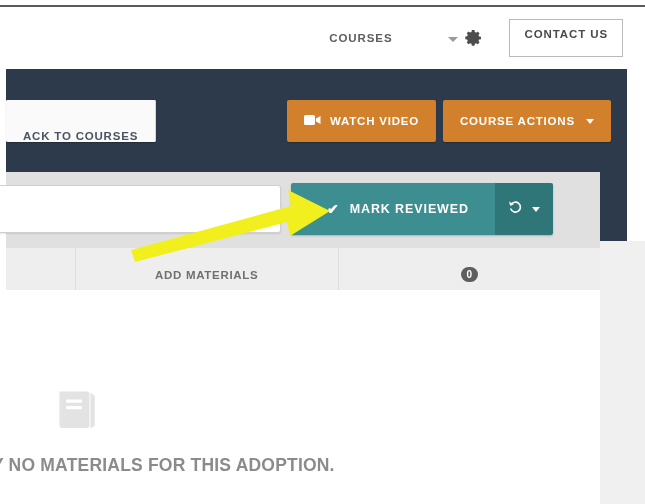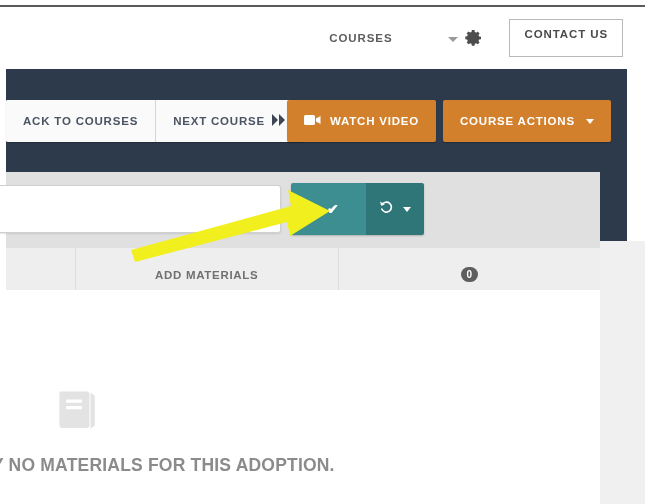--- a/index.html
+++ b/index.html
@@ -99,21 +99,21 @@
     top: 31px;
     height: 42px;
     display: flex;
     background: #fafafa;
     border-radius: 2px;
     box-shadow: 0 1px 1px rgba(0,0,0,0.25);
     overflow: hidden;
   }
   .grp-btn {
     display: flex;
-    align-items: center;
+    align-items: flex-end;
     justify-content: center;
     gap: 7px;
     height: 42px;
     padding: 0 17px;
     font-size: 11.5px;
     font-weight: bold;
     letter-spacing: 0.8px;
     text-transform: uppercase;
     color: #4a5462;
     background: #fafafa;
@@ -336,29 +336,20 @@
   </div>
 </div>
 
 <div class="navy-bar">
 
   <div class="btn-group">
     <div class="grp-btn">
       <span>ACK TO COURSES</span>
     </div>
     <div class="grp-divider"></div>
-    <div class="grp-btn">
-      <span>NEXT COURSE</span>
-      <span>
-        <svg width="15" height="12" viewBox="0 0 15 12">
-          <path fill="#3e4854" d="M0 0l6 6-6 6z"></path>
-          <path fill="#3e4854" d="M7 0l6 6-6 6z"></path>
-        </svg>
-      </span>
-    </div>
   </div>
 
   <div class="orange-btn" id="course-actions-button">
     <span>COURSE ACTIONS</span>
     <span class="caret-white"></span>
   </div>
 
   <div class="orange-btn" id="watch-video-button">
     <span>
       <svg width="17" height="12" viewBox="0 0 17 12">
@@ -370,20 +361,21 @@
   </div>
 </div>
 
 <div class="panel-strip">
 
   <div class="text-input"></div>
 
   <div class="teal-btn">
     <div class="teal-main">
       <span class="check-glyph">✔</span>
+      <span>MARK REVIEWED</span>
     </div>
     <div class="teal-split">
       <span>
         <svg width="15" height="15" viewBox="0 0 16 16">
           <path fill="none" stroke="#ffffff" stroke-width="1.7" stroke-linecap="round" d="M3.2 5.2A5.3 5.3 0 113.0 9.6"></path>
           <path fill="#ffffff" d="M1.2 1.6l0.9 4.3 4.2-1.1z"></path>
         </svg>
       </span>
       <span class="caret-white"></span>
     </div>

